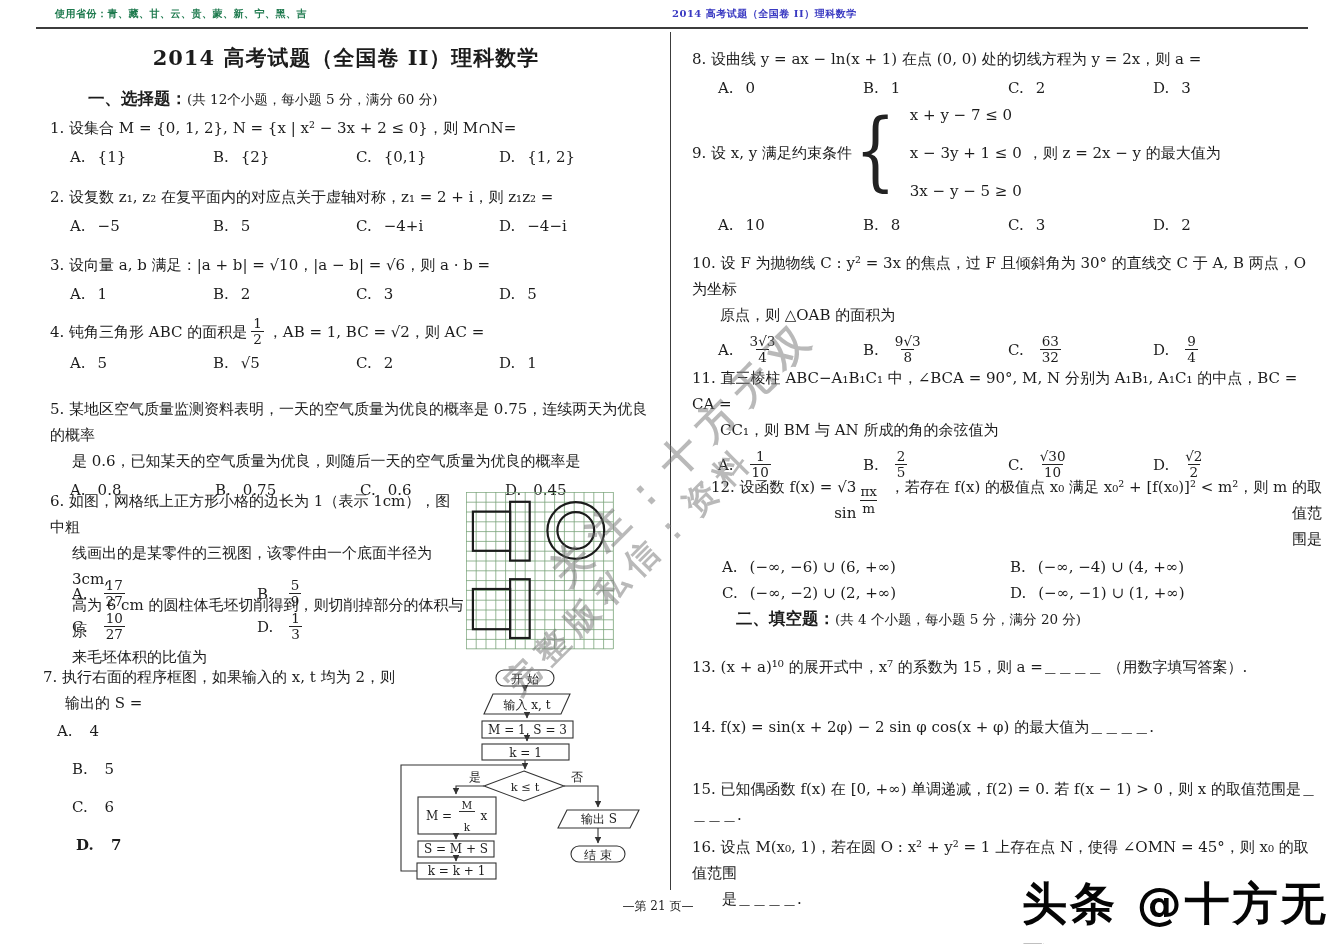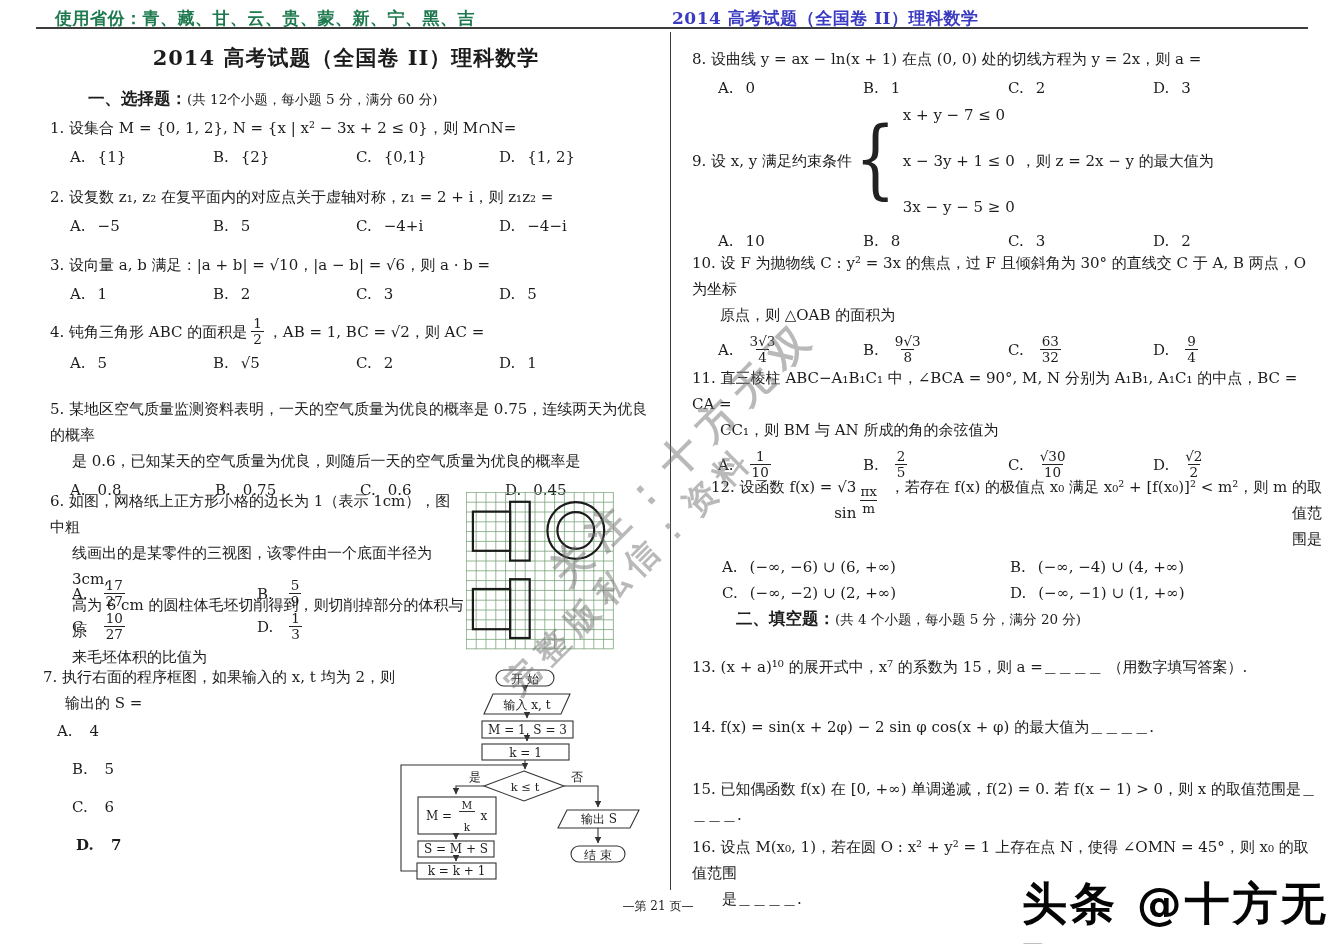--- a/index.html
+++ b/index.html
@@ -1,21 +1,21 @@
 <!DOCTYPE html>
 <html><head>
 <meta charset="utf-8">
 <style>
   html,body { margin:0; padding:0; background:#888; }
   .page {
     position:relative; width:1334px; height:944px; margin:0 auto;
     background:#ffffff; overflow:hidden;
     font-family:"DejaVu Serif", serif; color:#1c1c1c;
   }
-  .hdr { position:absolute; top:7px; font-size:17px; font-weight:bold; letter-spacing:.5px; }
+  .hdr { position:absolute; top:7px; font-size:10px; font-weight:bold; letter-spacing:.5px; }
   .hdr-left { left:55px; color:#1e7a4e; }
   .hdr-right { left:672px; color:#3a3ac2; }
   .hrule { position:absolute; left:36px; right:26px; top:27px; border-top:2.5px solid #3c3c3c; }
   .vdivider { position:absolute; left:670px; top:32px; height:858px; border-left:1.4px solid #3c3c3c; }
 
   .title { position:absolute; left:48px; top:44px; width:596px; text-align:center;
            font-size:21px; font-weight:bold; letter-spacing:1px; }
   .sechead { position:absolute; font-size:16px; }
   .sechead b { font-size:16.5px; }
   .secnote { font-size:13.5px; }
@@ -30,21 +30,21 @@
   .olabel { margin-right:12px; }
   .stemflex { display:flex; align-items:center; }
 
   .frac { display:inline-flex; flex-direction:column; align-items:center;
           line-height:1.12; font-size:13.5px; margin:0 4px; vertical-align:middle; }
   .frac .den { border-top:1px solid #222; padding:0 2px; }
 
   .q9wrap { display:flex; align-items:center; }
   .brace { font-size:86px; font-weight:100; line-height:86px; transform:scaleX(.75);
            margin:0 0 6px -4px; color:#222; }
-  .cons { display:flex; flex-direction:column; gap:20px; font-size:15px; margin-right:6px; }
+  .cons { display:flex; flex-direction:column; gap:12px; font-size:15px; margin-right:6px;margin-left:7px; }
 
   .vopt { position:absolute; font-size:15px; }
 
   .footer { position:absolute; left:588px; top:898px; width:140px; text-align:center; font-size:12px; }
 
   .wm-diag { position:absolute; transform:rotate(-45deg); transform-origin:center;
              color:rgba(115,115,115,.5); white-space:nowrap; font-weight:600; z-index:5;
              font-family:"DejaVu Sans", sans-serif; }
   .wm1 { left:505px; top:425px; font-size:40px; letter-spacing:11px; }
   .wm2 { left:462px; top:548px; font-size:33px; letter-spacing:9px; }

